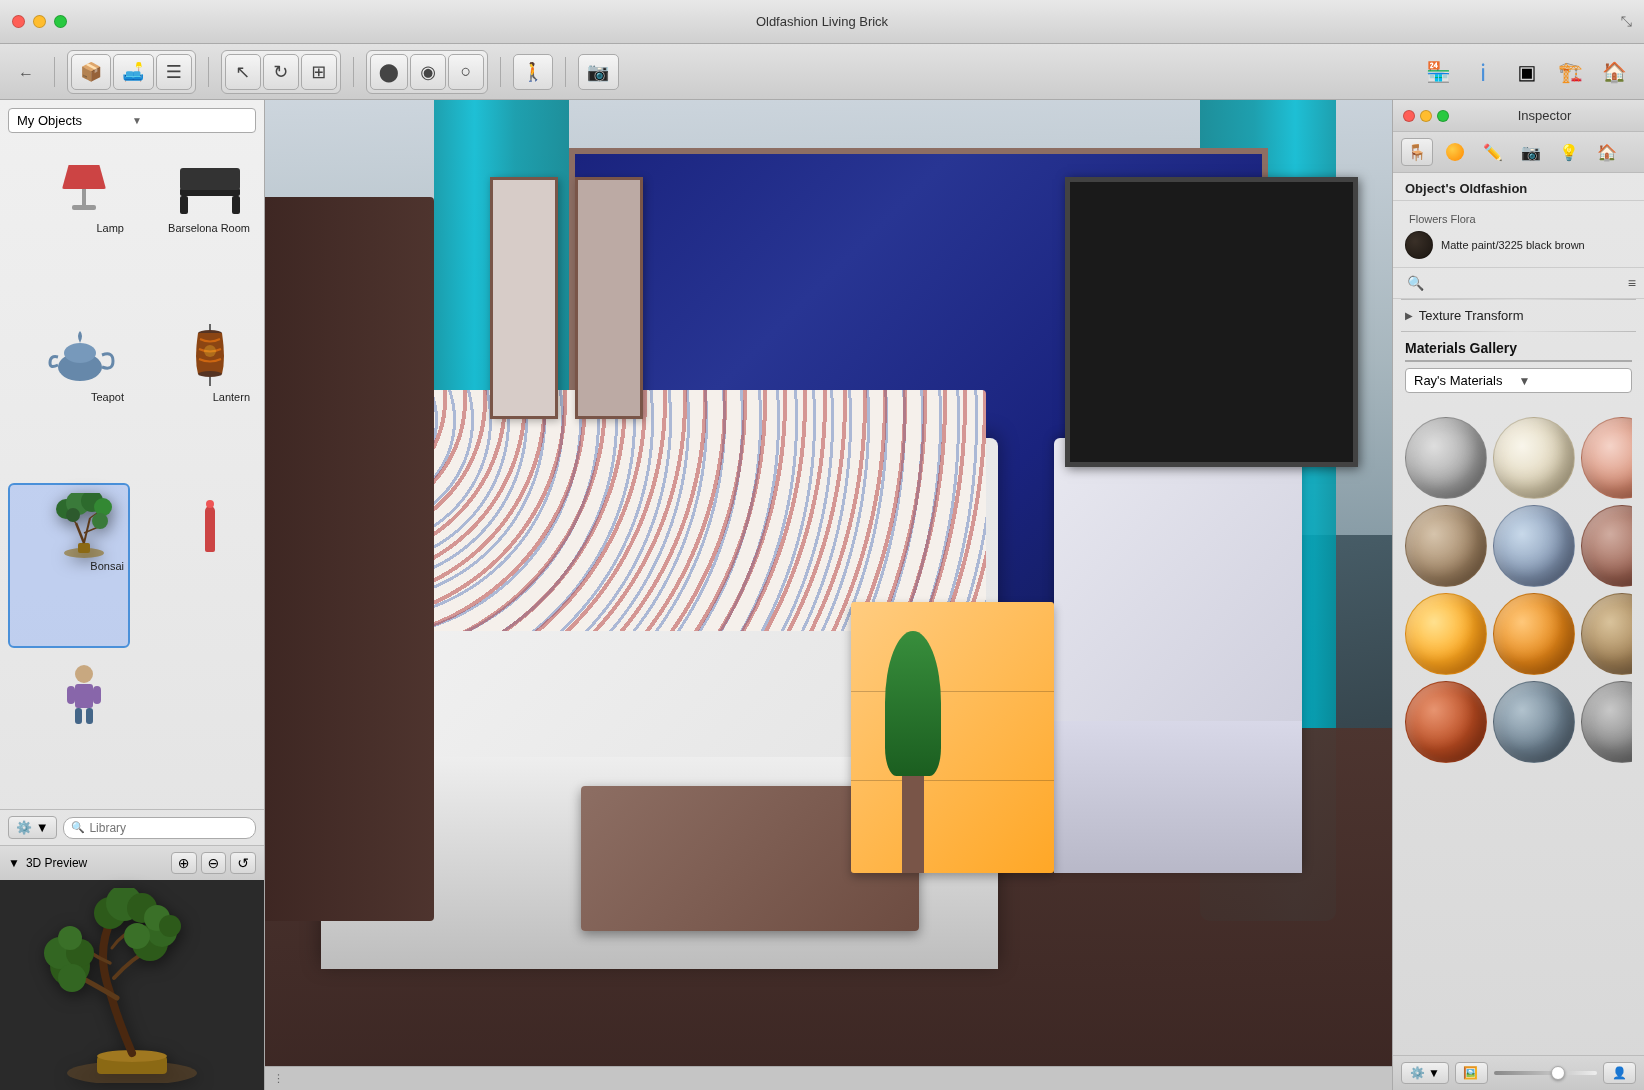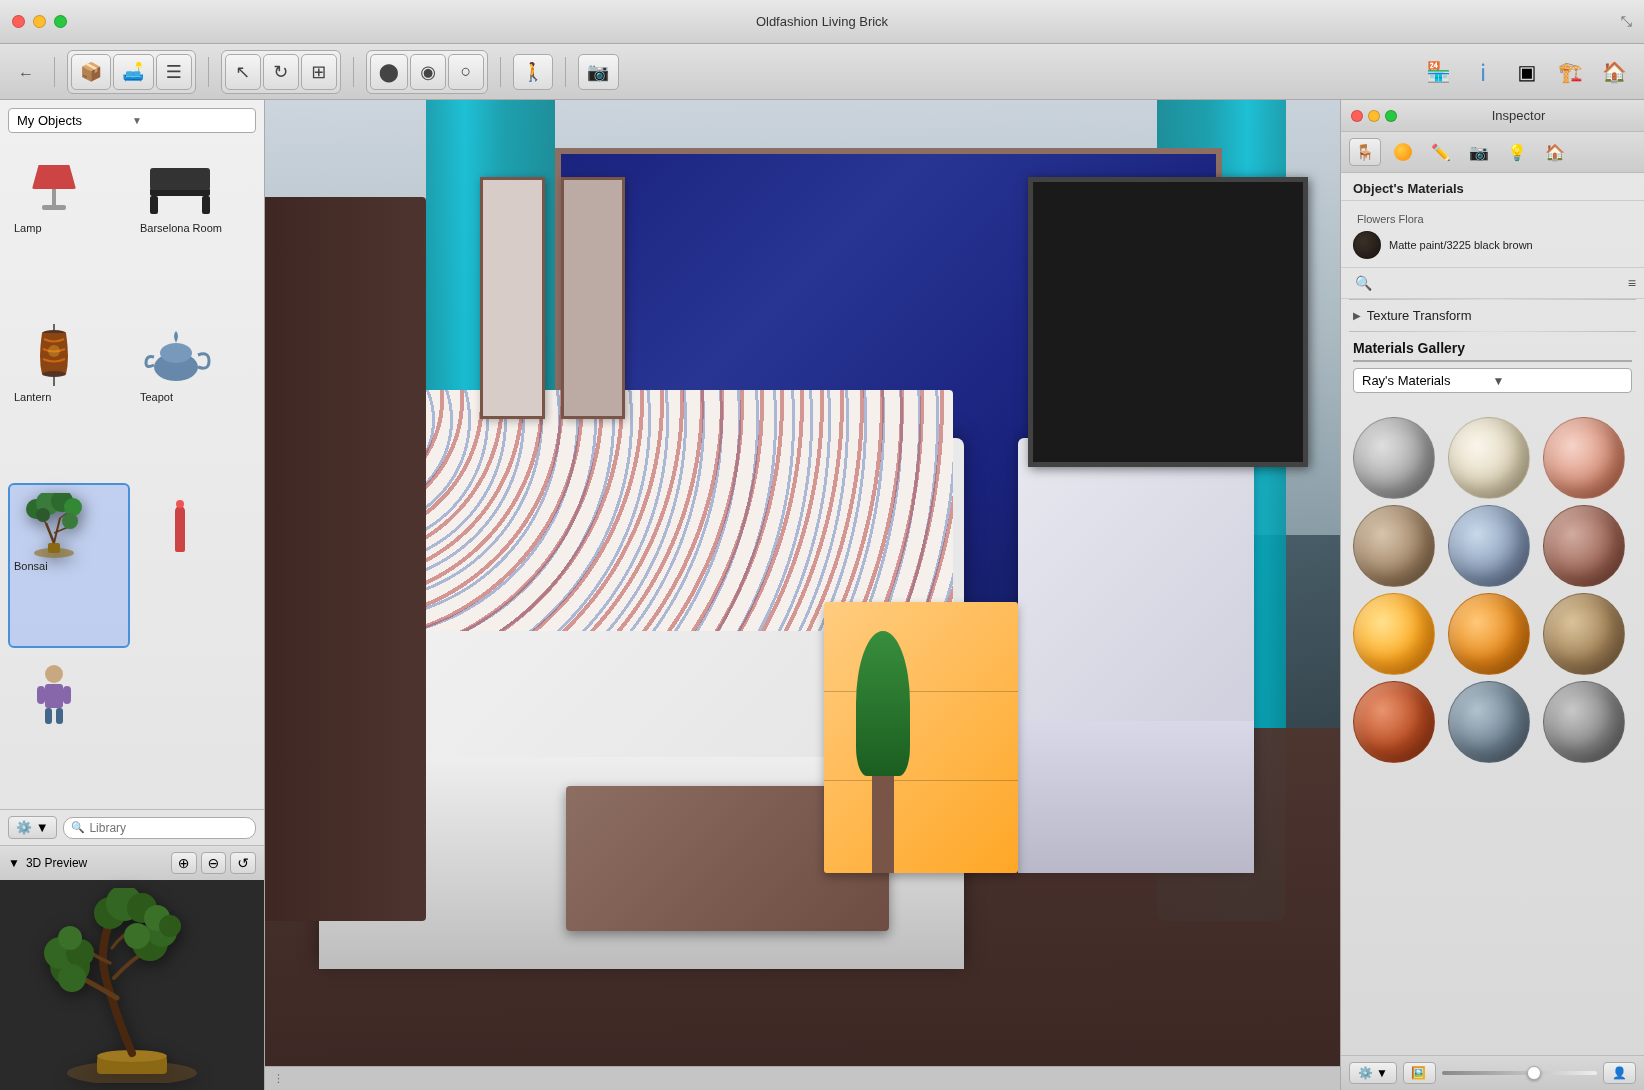--- a/index.html
+++ b/index.html
@@ -142,21 +142,21 @@
       display: grid;
       grid-template-columns: 1fr 1fr;
       gap: 4px;
       padding: 4px 8px;
       flex: 1;
       overflow-y: auto;
     }
     .object-item {
       display: flex;
       flex-direction: column;
-      align-items: flex-start;
+      align-items: flex-end;
       padding: 8px 4px;
       border-radius: 6px;
       cursor: pointer;
     }
     .object-item.selected {
       background: rgba(100, 150, 255, 0.3);
       border: 2px solid #4a90d9;
       border-radius: 6px;
     }
     .object-item:not(.selected) {
@@ -273,21 +273,21 @@
       padding: 0 8px;
       gap: 4px;
     }
     .view-drag-handle {
       font-size: 11px;
       color: #666;
     }
 
     
     .right-panel {
-      width: 304px;
+      width: 252px;
       background: linear-gradient(to bottom, #e8e8e8, #d8d8d8);
       border-left: 1px solid #aaa;
       display: flex;
       flex-direction: column;
       flex-shrink: 0;
       position: relative;
     }
     .inspector-titlebar {
       display: flex;
       align-items: center;
@@ -666,46 +666,46 @@
             <rect x="57" y="38" width="8" height="18" rx="2" fill="#222"></rect>
             <rect x="5" y="10" width="60" height="22" rx="3" fill="#333"></rect>
           </svg>
         </div>
         <span class="object-label">Barselona Room</span>
       </div>
 
 
       <div class="object-item">
         <div class="object-thumb">
+          <svg width="72" height="60" viewBox="0 0 72 60">
+            <ellipse cx="32" cy="40" rx="22" ry="14" fill="#6688aa"></ellipse>
+            <ellipse cx="32" cy="26" rx="16" ry="10" fill="#7799bb"></ellipse>
+            <path d="M 32 16 Q 36 8 32 4 Q 28 8 32 16" fill="#6688aa"></path>
+            <path d="M 54 28 Q 65 24 65 34 Q 65 44 54 40" stroke="#6688aa" stroke-width="3" fill="none"></path>
+            <path d="M 10 30 Q 2 28 2 36 Q 2 42 10 38" stroke="#6688aa" stroke-width="3" fill="none"></path>
+          </svg>
+        </div>
+        <span class="object-label">Teapot</span>
+      </div>
+
+      <div class="object-item">
+        <div class="object-thumb">
           <svg width="60" height="65" viewBox="0 0 60 65">
             <line x1="30" y1="0" x2="30" y2="8" stroke="#666" stroke-width="2"></line>
             <ellipse cx="30" cy="9" rx="12" ry="3" fill="#553322"></ellipse>
             <path d="M 18 9 Q 14 35 18 50 L 42 50 Q 46 35 42 9 Z" fill="#8b4513"></path>
             <path d="M 20 15 Q 30 20 40 15" stroke="#cc6611" stroke-width="2" fill="none"></path>
             <path d="M 19 25 Q 30 30 41 25" stroke="#cc6611" stroke-width="2" fill="none"></path>
             <path d="M 19 35 Q 30 40 41 35" stroke="#cc6611" stroke-width="2" fill="none"></path>
             <ellipse cx="30" cy="50" rx="12" ry="3" fill="#553322"></ellipse>
             <line x1="30" y1="53" x2="30" y2="62" stroke="#666" stroke-width="2"></line>
             <circle cx="30" cy="27" r="6" fill="rgba(255,200,50,0.3)"></circle>
           </svg>
         </div>
         <span class="object-label">Lantern</span>
-      </div>
-
-      <div class="object-item">
-        <div class="object-thumb">
-          <svg width="72" height="60" viewBox="0 0 72 60">
-            <ellipse cx="32" cy="40" rx="22" ry="14" fill="#6688aa"></ellipse>
-            <ellipse cx="32" cy="26" rx="16" ry="10" fill="#7799bb"></ellipse>
-            <path d="M 32 16 Q 36 8 32 4 Q 28 8 32 16" fill="#6688aa"></path>
-            <path d="M 54 28 Q 65 24 65 34 Q 65 44 54 40" stroke="#6688aa" stroke-width="3" fill="none"></path>
-            <path d="M 10 30 Q 2 28 2 36 Q 2 42 10 38" stroke="#6688aa" stroke-width="3" fill="none"></path>
-          </svg>
-        </div>
-        <span class="object-label">Teapot</span>
       </div>
 
       <div class="object-item selected">
         <div class="object-thumb">
           <svg width="72" height="65" viewBox="0 0 72 65" class="bonsai-svg">
             <ellipse cx="36" cy="60" rx="20" ry="5" fill="#8B6914" opacity="0.6"></ellipse>
             <rect x="30" y="50" width="12" height="10" rx="2" fill="#8B6914"></rect>
             <line x1="36" y1="50" x2="28" y2="30" stroke="#5c3a1a" stroke-width="2.5"></line>
             <line x1="36" y1="50" x2="42" y2="25" stroke="#5c3a1a" stroke-width="2"></line>
             <line x1="28" y1="30" x2="18" y2="20" stroke="#5c3a1a" stroke-width="1.5"></line>
@@ -878,21 +878,21 @@
       </div>
       <div class="inspector-tab">
         <span>💡</span>
       </div>
       <div class="inspector-tab">
         <span>🏠</span>
       </div>
     </div>
 
     <div class="section-header">
-      <span>Object's Materials</span>
+      <span>Object's Oldfashion</span>
     </div>
 
     <div class="materials-list">
       <div class="material-header-row">
         <span class="material-header-label">Flowers Flora</span>
       </div>
 
 
 
       <div class="material-item">

